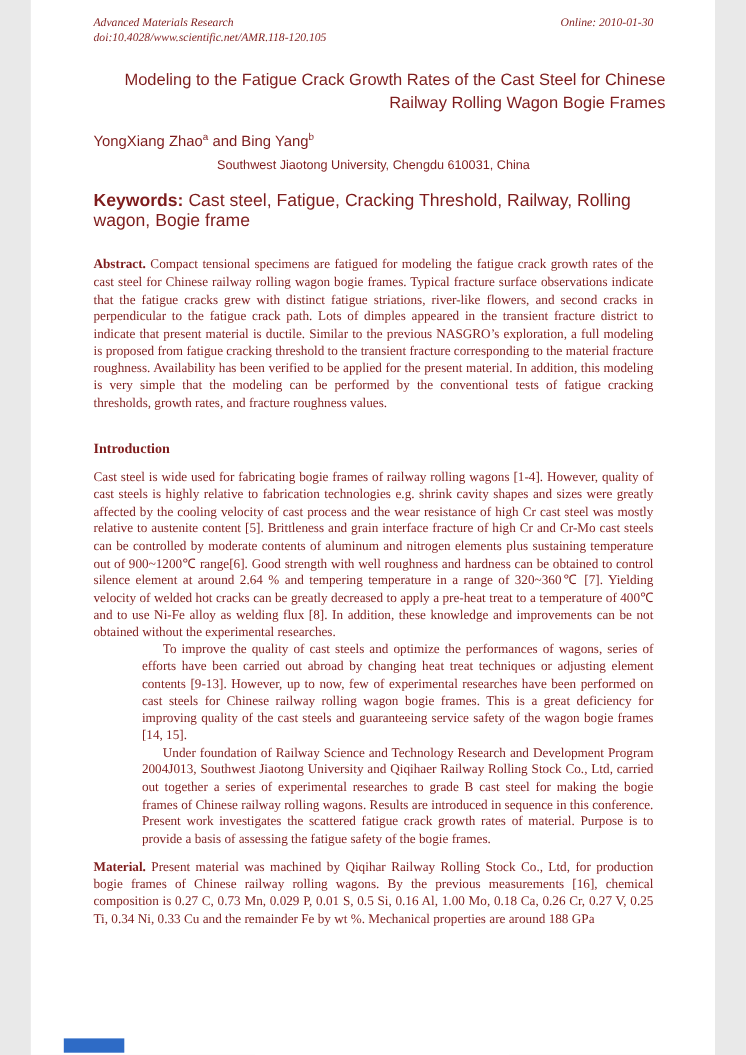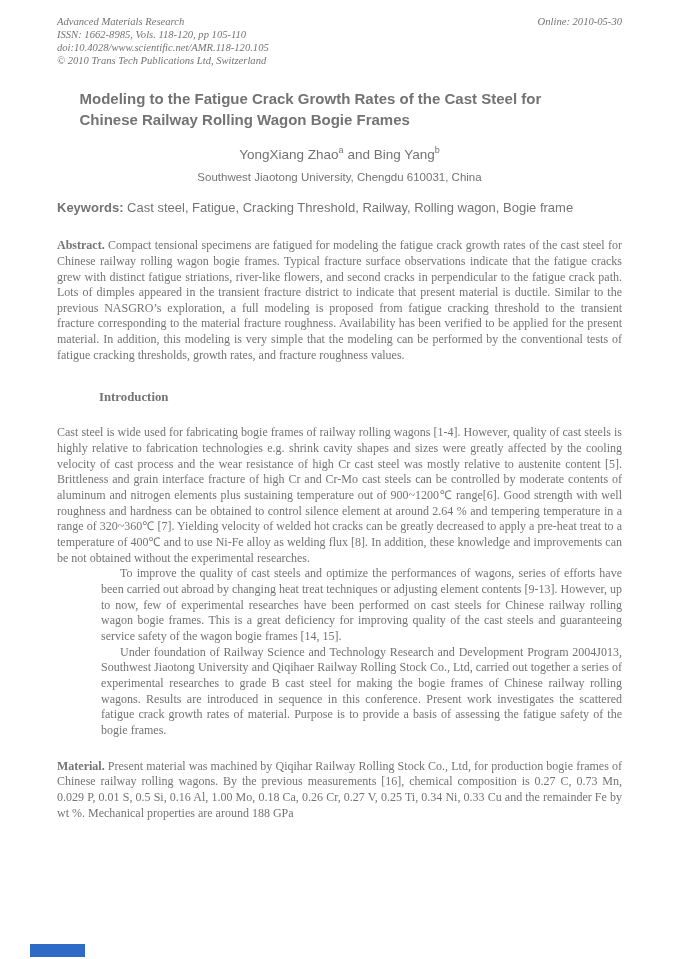--- a/index.html
+++ b/index.html
@@ -1,101 +1,98 @@
 <!DOCTYPE html>
 <html><head>
 <meta charset="utf-8">
 <style>
   html, body { margin:0; padding:0; background:#e9e9e9; }
   .page {
     position:relative;
-    width:678px; height:959px;
+    width:622px; height:959px;
     margin:0 auto;
     background:#ffffff;
     box-sizing:border-box;
     padding:16px 56px 0 57px;
     font-family:"Liberation Serif", serif;
-    color:#737373;
+    color:#7f1d1d;
     overflow:hidden;
   }
   
   .header-row {
     display:flex; justify-content:space-between; align-items:flex-start;
     font-style:italic;
     font-size:10.6px; line-height:1.22;
     font-family:"Liberation Serif", serif;
   }
   .header-left div { white-space:nowrap; }
   .header-right { white-space:nowrap; }
   
   .title {
     margin:20px auto 0 auto;
     width:520px;
-    text-align:left;
+    text-align:right;
     font-family:"Liberation Sans", sans-serif;
-    font-weight:bold;
+    font-weight:normal;
     font-size:15px; line-height:1.4;
   }
   .authors {
     margin-top:15px;
-    text-align:center;
+    text-align:left;
     font-family:"Liberation Sans", sans-serif;
     font-size:13.5px;
   }
   .authors sup, .emails sup { font-size:9px; }
   .affil, .emails {
     margin-top:10px;
     text-align:center;
     font-family:"Liberation Sans", sans-serif;
     font-size:11.5px;
   }
   
   .keywords {
     margin-top:17px;
     font-family:"Liberation Sans", sans-serif;
-    font-size:13px;
+    font-size:16px;
   }
   .keywords b { font-weight:bold; }
   
   .para {
     font-size:12px;
     line-height:1.305;
     text-align:justify;
     margin:0;
   }
   .abstract { margin-top:23px; }
   .lead { font-weight:bold; }
   .section-heading {
     margin-top:27px;
     font-size:12.8px;
     font-weight:bold;
-    margin-left:42px;
   }
-  .after-heading { margin-top:20px; }
+  .after-heading { margin-top:10px; }
   .indent { text-indent:19px;margin-left:44px; }
   
   .accent-bar {
     position:absolute;
     left:30px; bottom:2px;
     width:55px; height:13px;
   }
 </style>
 </head>
 <body>
 
 <div class="page">
 
   <div class="header-row">
     <div class="header-left">
       <div>Advanced Materials Research</div>
-      <div>ISSN: 1662-8985, Vols. 118-120, pp 105-110</div>
       <div>doi:10.4028/www.scientific.net/AMR.118-120.105</div>
-      <div>© 2010 Trans Tech Publications Ltd, Switzerland</div>
     </div>
-    <div class="header-right">Online: 2010-05-30</div>
+    <div class="header-right">Online: 2010-01-30</div>
   </div>
 
   <div class="title">Modeling to the Fatigue Crack Growth Rates of the Cast Steel for Chinese Railway Rolling Wagon Bogie Frames</div>
 
   <div class="authors">
     <span>YongXiang Zhao</span><sup>a</sup><span> and </span><span>Bing Yang</span><sup>b</sup>
   </div>
 
   <div class="affil">Southwest Jiaotong University, Chengdu 610031, China</div>
 

